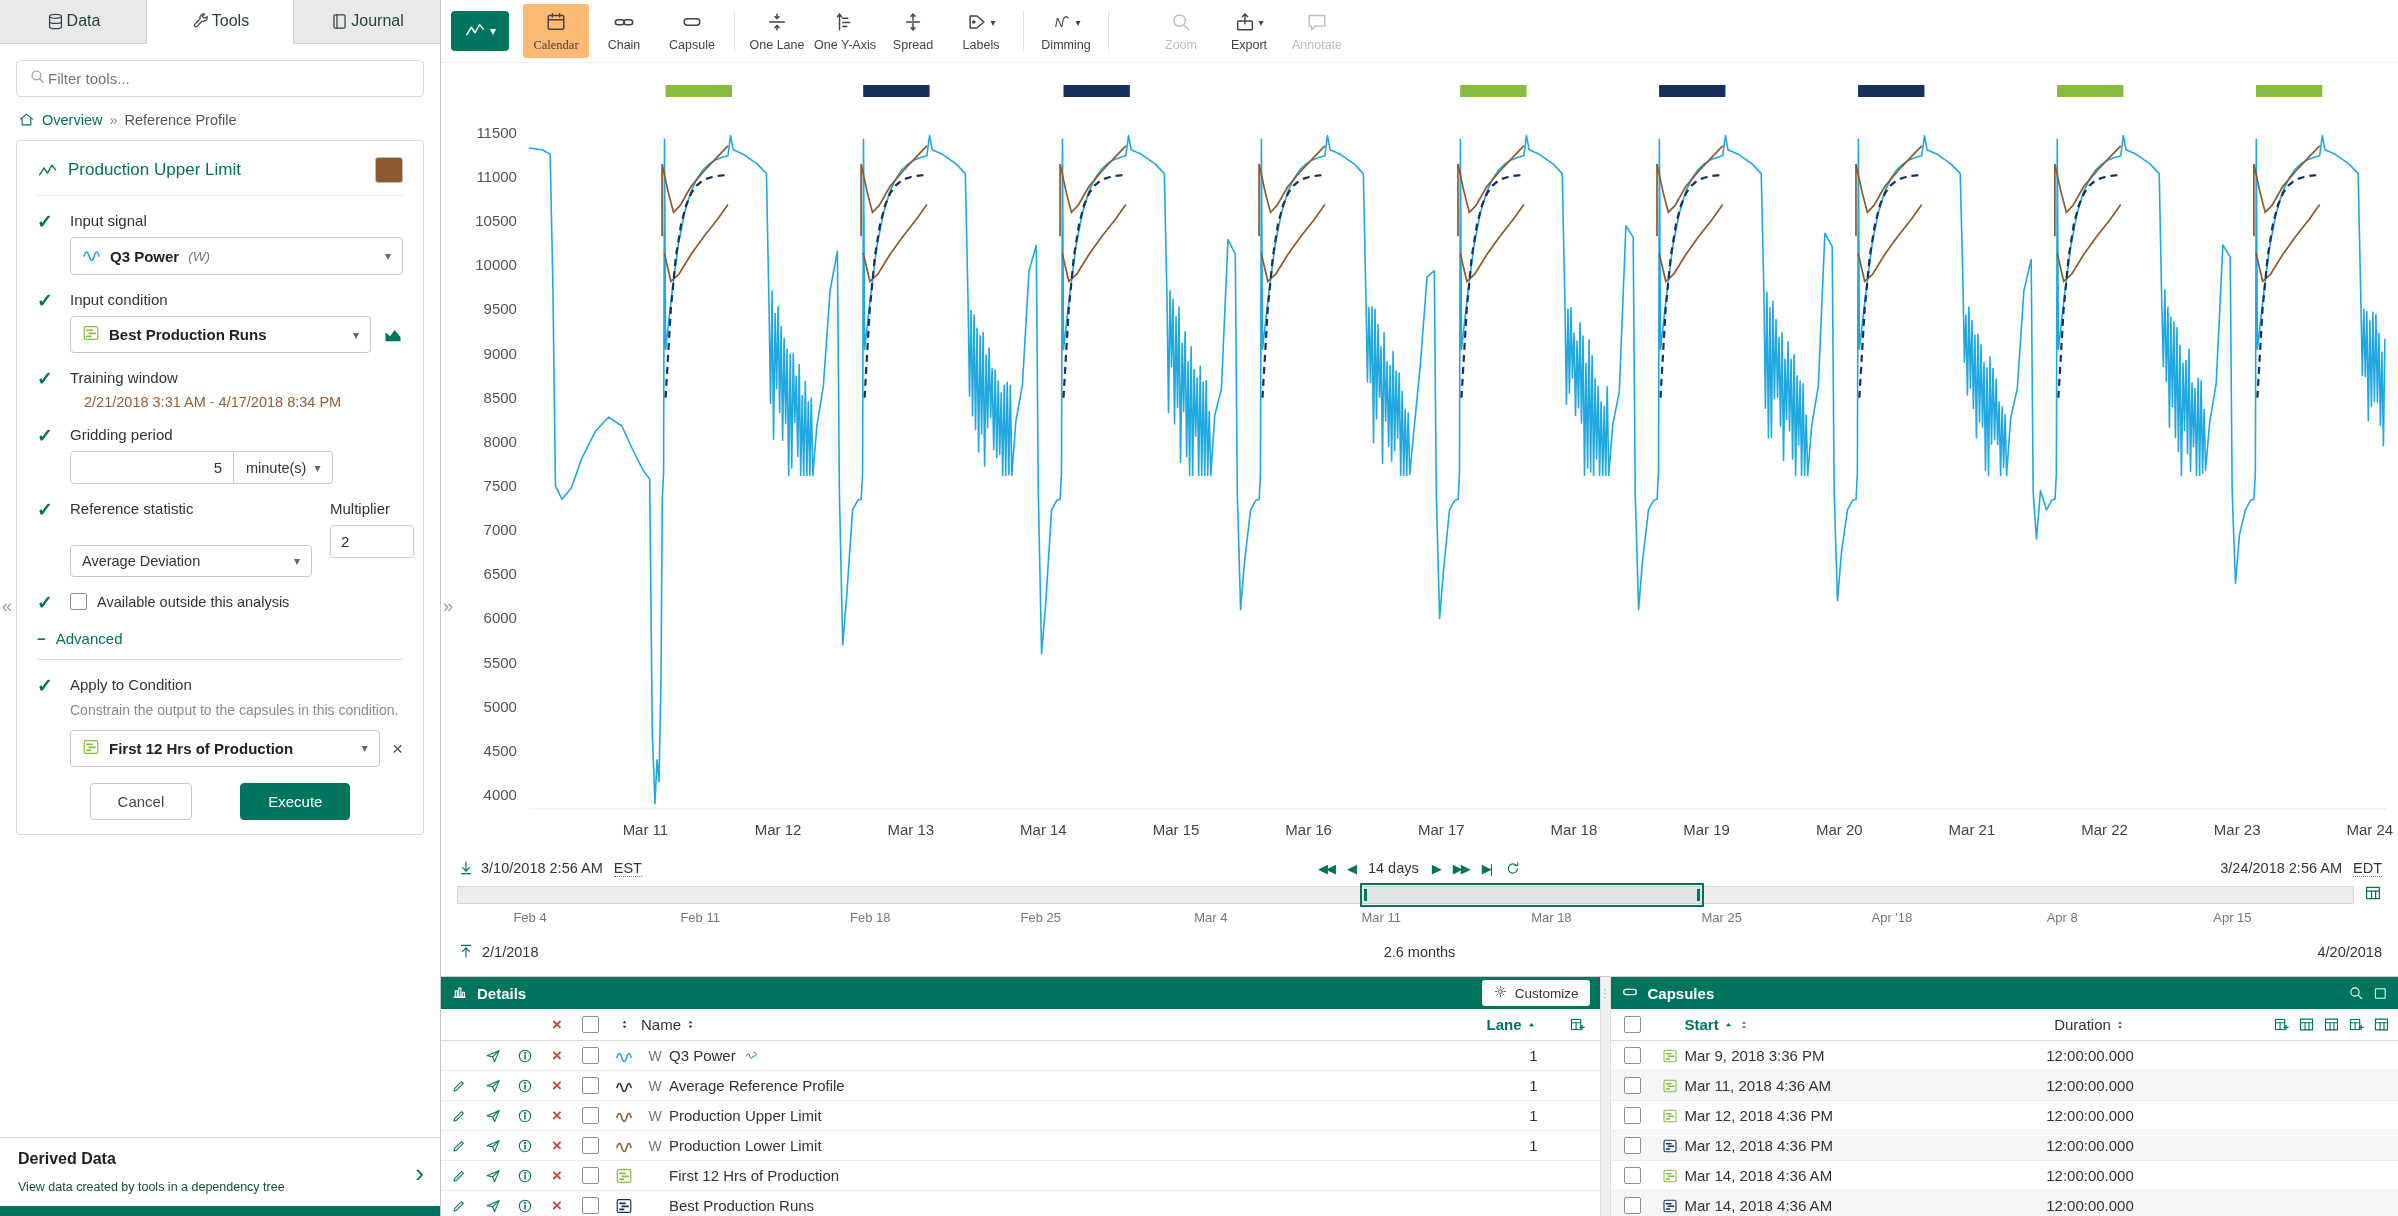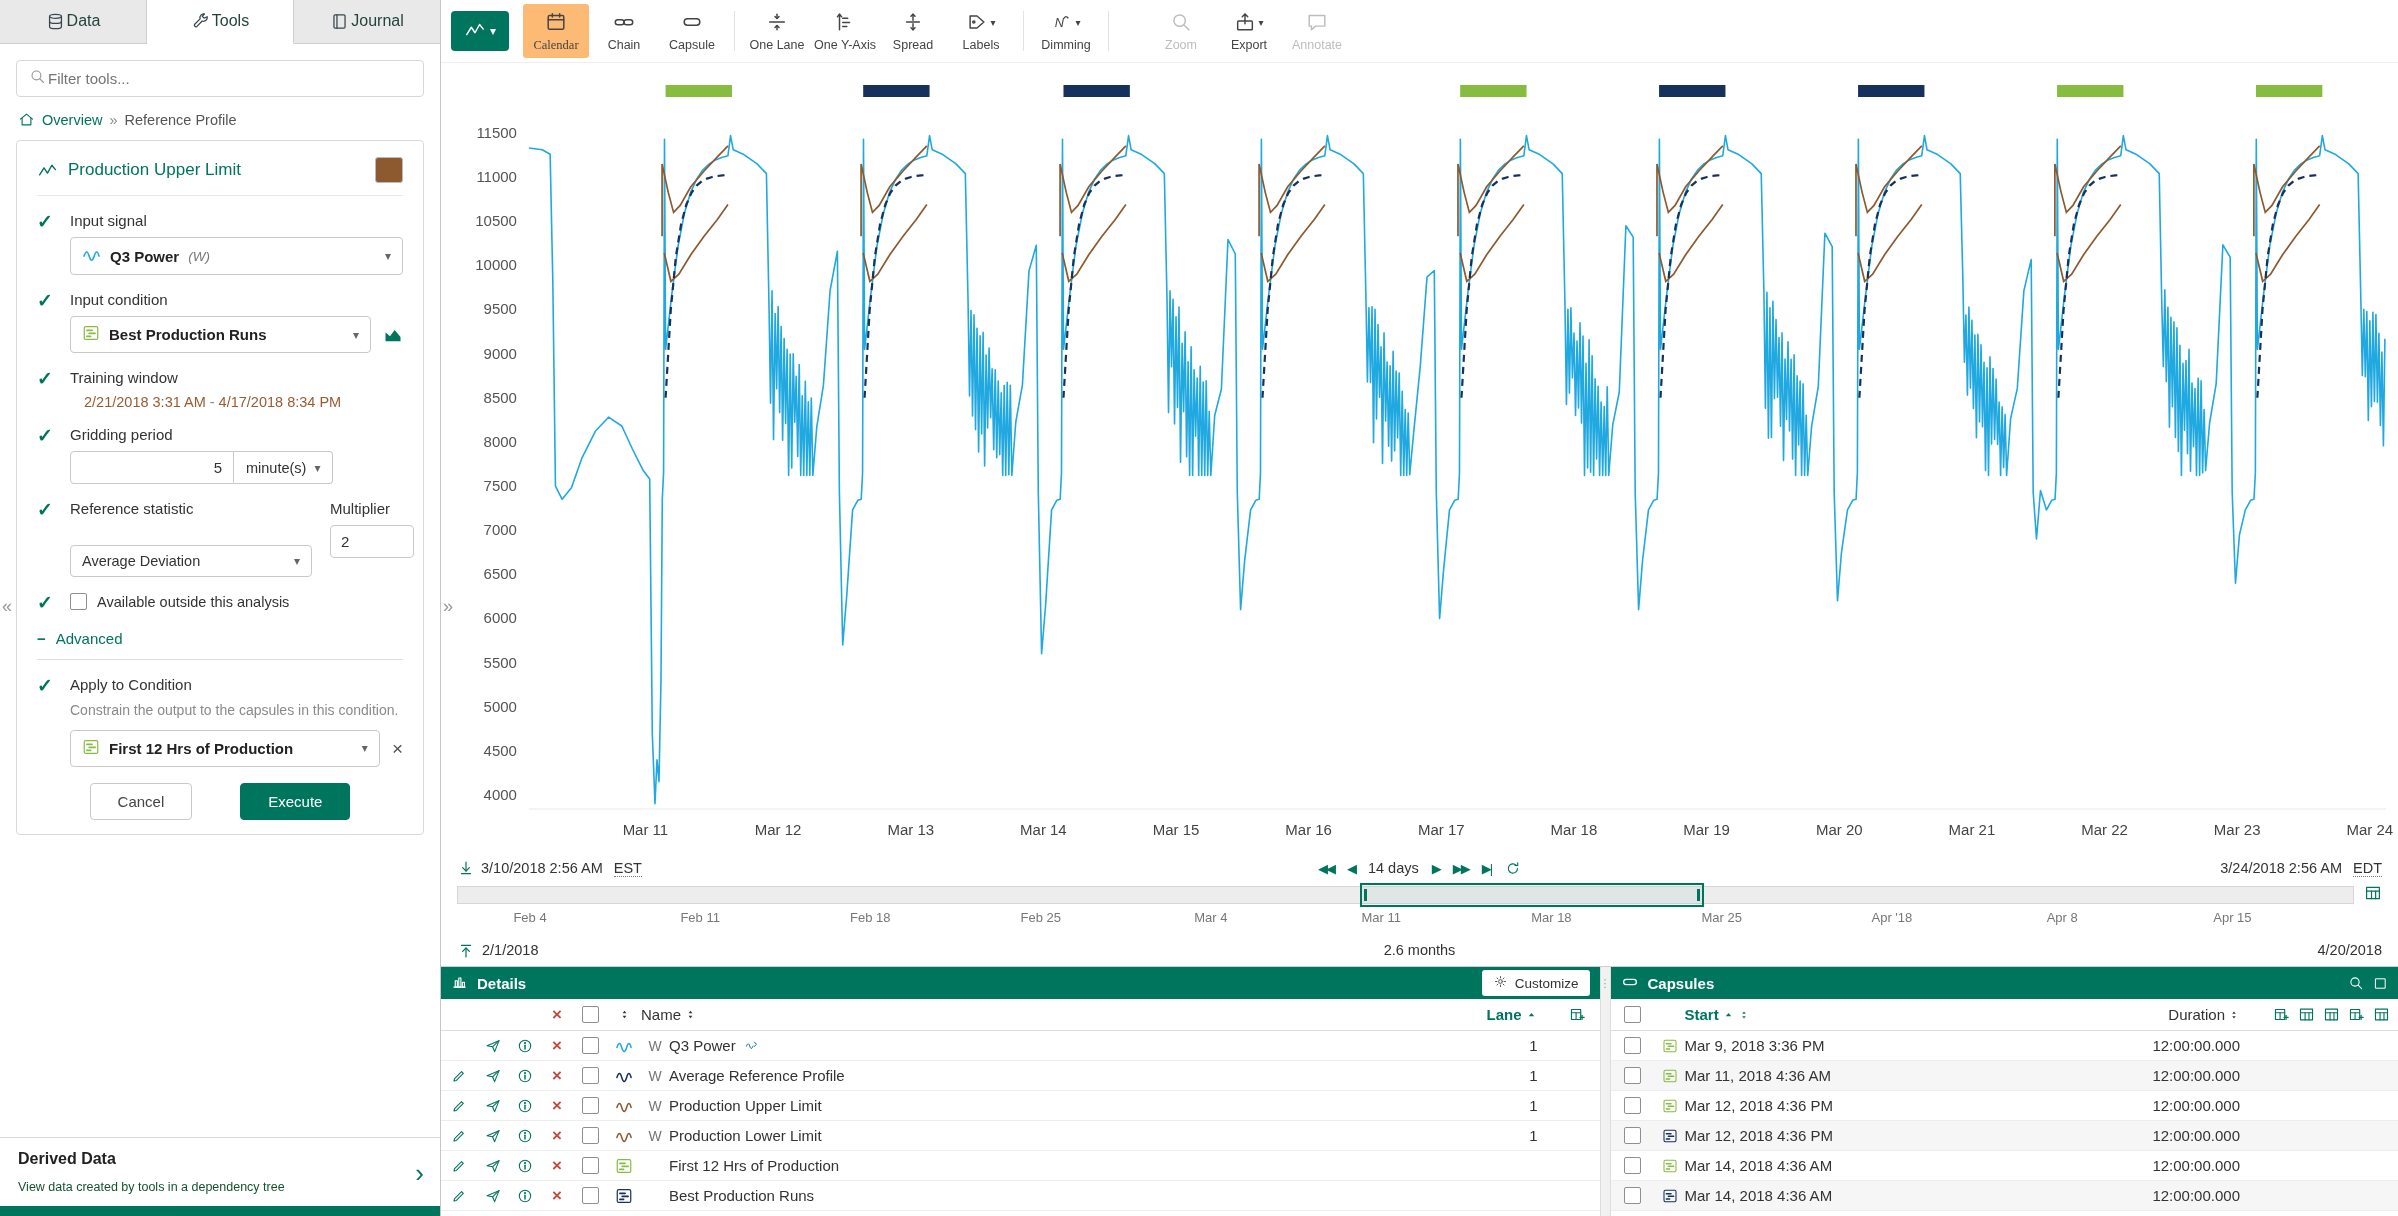--- a/index.html
+++ b/index.html
@@ -76,21 +76,21 @@
   .nav-center{position:absolute;left:50%;transform:translateX(-50%);display:flex;align-items:center;gap:13px;}
   .nav-arrow{color:#00755E;font-size:13px;letter-spacing:-2px;cursor:pointer;}
   .nav-step{color:#333;cursor:pointer;}
   .scrubber{margin:3px 16px 0;position:relative;height:56px;}
   .scrub-bar{height:16px;background:#ededed;border:1px solid #d6d6d6;position:relative;margin-right:28px;}
   .scrub-win{position:absolute;top:-4px;bottom:-4px;border:2px solid #00755E;background:rgba(0,117,94,0.05);cursor:grab;}
   .scrub-handle{position:absolute;top:4px;bottom:4px;width:3px;background:#00755E;}
   .scrub-icon{position:absolute;right:0;top:-2px;color:#00755E;}
   .scrub-labels{position:relative;height:22px;margin-top:6px;margin-right:28px;font-size:13px;color:#777;}
   .scrub-lbl{position:absolute;transform:translateX(-50%);white-space:nowrap;}
-  .range-row{display:flex;align-items:flex-start;padding:0 16px 6px;font-size:14.5px;color:#333;position:relative;}
+  .range-row{display:flex;align-items:flex-end;padding:0 16px 16px;font-size:14.5px;color:#333;position:relative;}
   .range-center{position:absolute;left:50%;transform:translateX(-50%);}
   .range-right{margin-left:auto;}
   .icon-teal{color:#00755E;display:flex;align-items:center;}
   
   .panels{flex:1;display:flex;min-height:0;border-top:1px solid #cfcfcf;}
   .panel{display:flex;flex-direction:column;min-width:0;overflow:hidden;background:#fff;}
   .panel.details{flex:0 0 59.2%;}
   .panel.capsules{flex:1;}
   .psplit{width:9px;background:#f1f1f1;border-left:1px solid #ddd;border-right:1px solid #ddd;display:flex;align-items:flex-start;justify-content:center;padding-top:10px;color:#999;font-size:11px;cursor:col-resize;}
   .p-hd{height:32px;min-height:32px;background:#00755E;color:#fff;display:flex;align-items:center;gap:9px;padding:0 10px;font-size:15px;font-weight:bold;}
@@ -101,21 +101,21 @@
   .trow{display:flex;align-items:center;height:29px;min-height:29px;border-bottom:1px solid #ededed;font-size:15px;}
   .trow.alt{background:#f6f6f6;}
   .dc{display:flex;align-items:center;justify-content:center;flex:none;}
   .w36{width:36px;}.w32{width:32px;}.w34{width:34px;}.w28{width:28px;}.w30{width:30px;}.w44{width:44px;}.w70{width:70px;}
   .dc.flex{flex:1;justify-content:flex-start;gap:8px;min-width:0;overflow:hidden;white-space:nowrap;}
   .dc.lane{justify-content:flex-end;padding-right:18px;}
   .unit{color:#777;font-size:14px;}
   .xmark{color:#C14A3D;font-weight:bold;font-size:17px;cursor:pointer;line-height:1;}
   .teal-b{color:#00755E;font-weight:bold;}
   .sort-wrap{display:flex;align-items:center;gap:3px;}
-  .w300{width:300px;justify-content:flex-end;}
+  .w300{width:300px;justify-content:center;}
   .w150{width:150px;justify-content:flex-end;gap:8px;padding-right:8px;}
 </style>
 </head>
 <body>
 
 <div class="app">
 
   <aside class="sidebar">
     <div class="tabs">
       <div class="tab">

